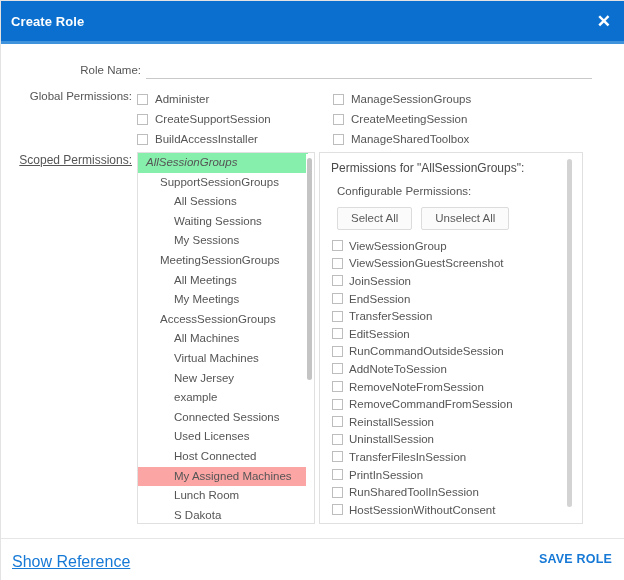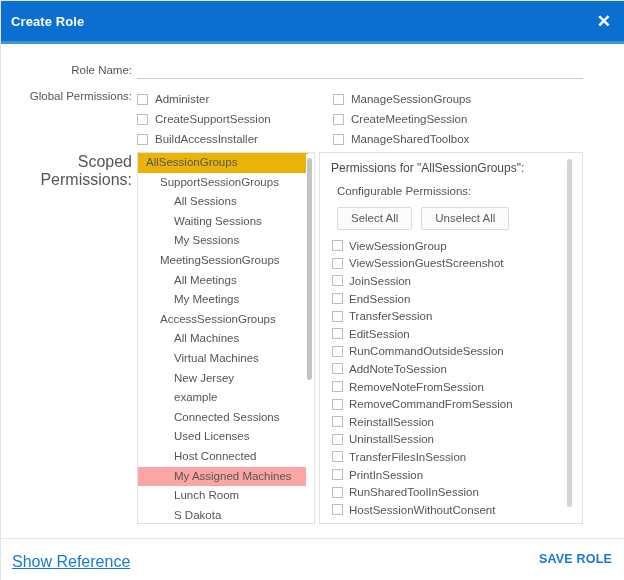--- a/index.html
+++ b/index.html
@@ -64,21 +64,21 @@
     position: absolute;
     left: 0; top: 43px;
     width: 624px;
     height: 494px;
     background: #ffffff;
   }
 
   
   .row-rolename {
     position: absolute;
-    left: 0; top: 17px;
+    left: 9px; top: 17px;
     width: 590px;
     height: 22px;
   }
   .label-rolename {
     position: absolute;
     left: 0; top: 3px;
     width: 131px;
     text-align: right;
     font-size: 11.5px;
     color: #555555;
@@ -143,22 +143,23 @@
     position: absolute;
     left: 0; top: 108px;
     width: 624px;
     height: 380px;
   }
   .label-scoped {
     position: absolute;
     left: 0; top: 1px;
     width: 131px;
     text-align: right;
-    font-size: 16px;
-    color: #555555;
+    font-size: 12px;
+    color: #555555;
+    text-decoration: underline;
   }
 
   
   .tree-box {
     position: absolute;
     left: 136px; top: 0px;
     width: 178px;
     height: 372px;
     border: 1px solid #e0e0e0;
     background: #ffffff;
@@ -177,21 +178,21 @@
     color: #555555;
     white-space: nowrap;
     overflow: hidden;
     cursor: pointer;
     padding-left: 8px;
     box-sizing: border-box;
   }
   .tree-item.lvl1 { padding-left: 8px; }
   .tree-item.lvl2 { padding-left: 22px; }
   .tree-item.lvl3 { padding-left: 36px; }
-  .tree-item.sel-strong { background: #eab308; }
+  .tree-item.sel-strong { background: #86efac; font-style: italic; }
   .tree-item.sel-soft { background: #fca5a5; }
 
   .tree-scrollbar {
     position: absolute;
     right: 1px; top: 1px;
     width: 7px;
     height: 370px;
     background: #ffffff;
   }
   .tree-thumb {

